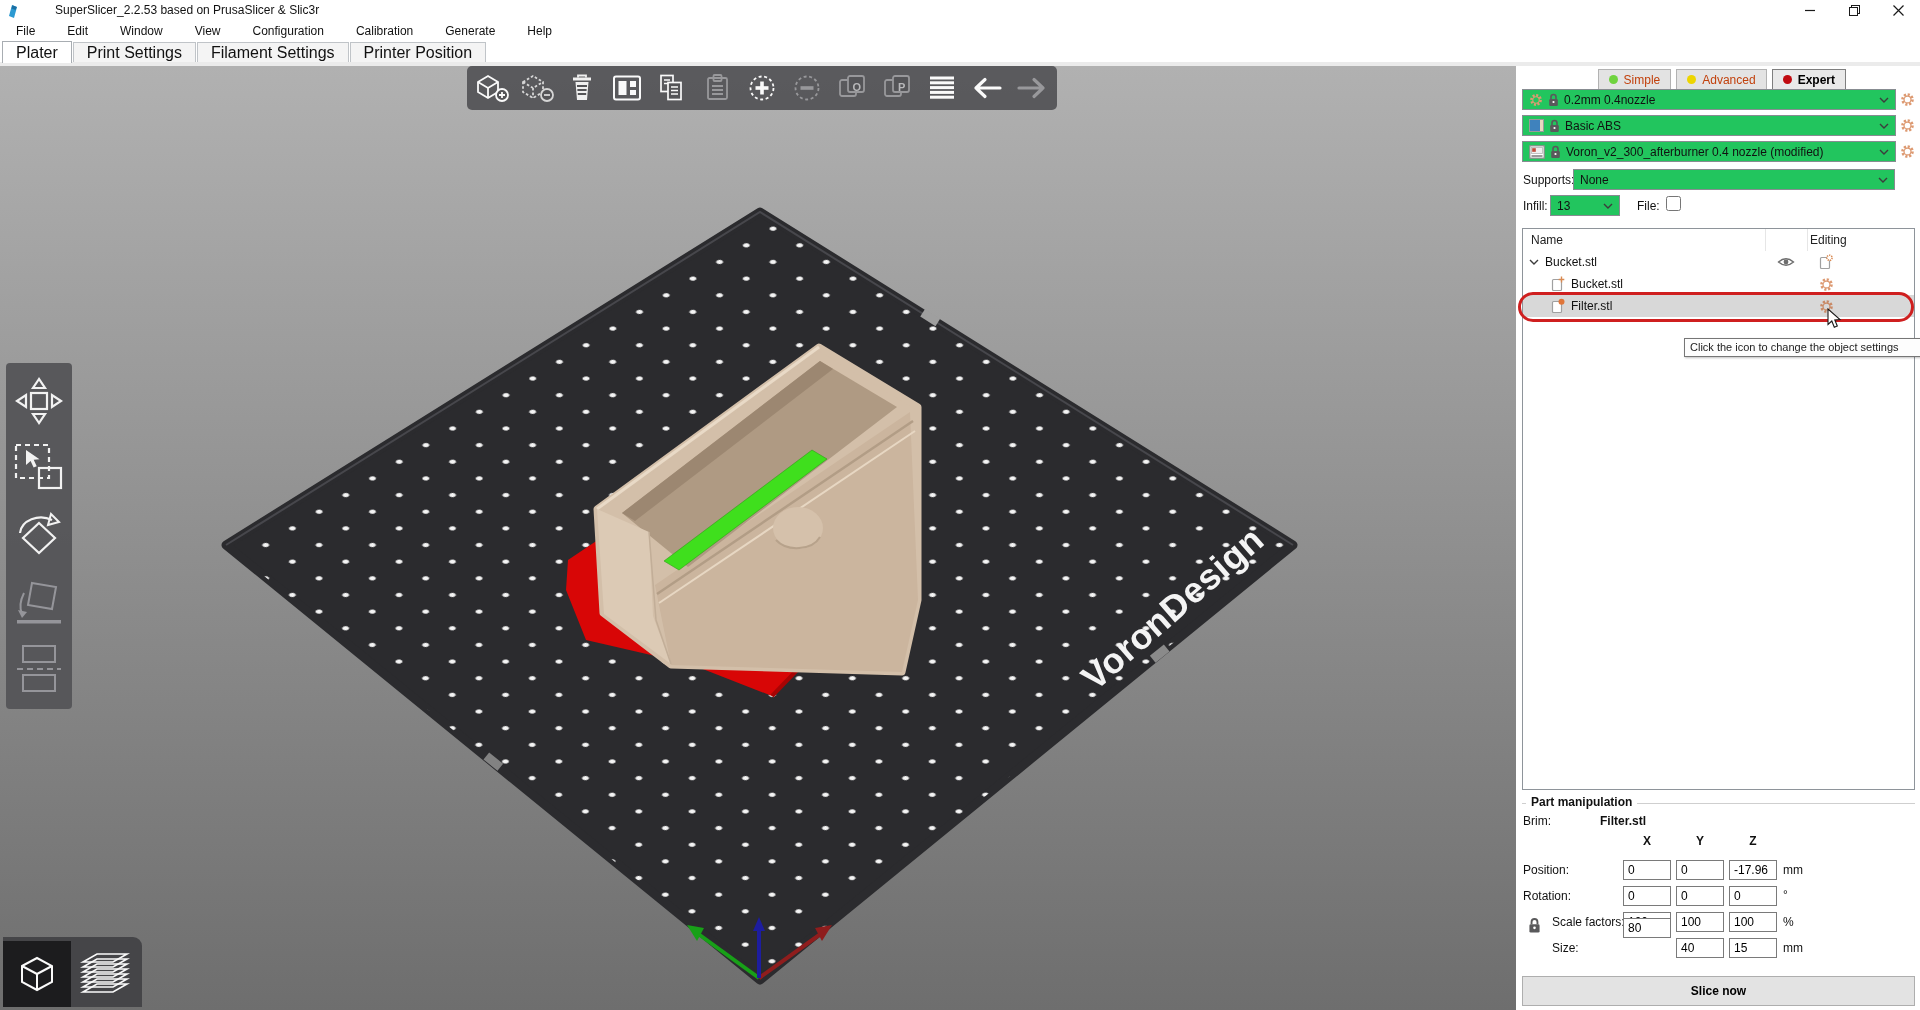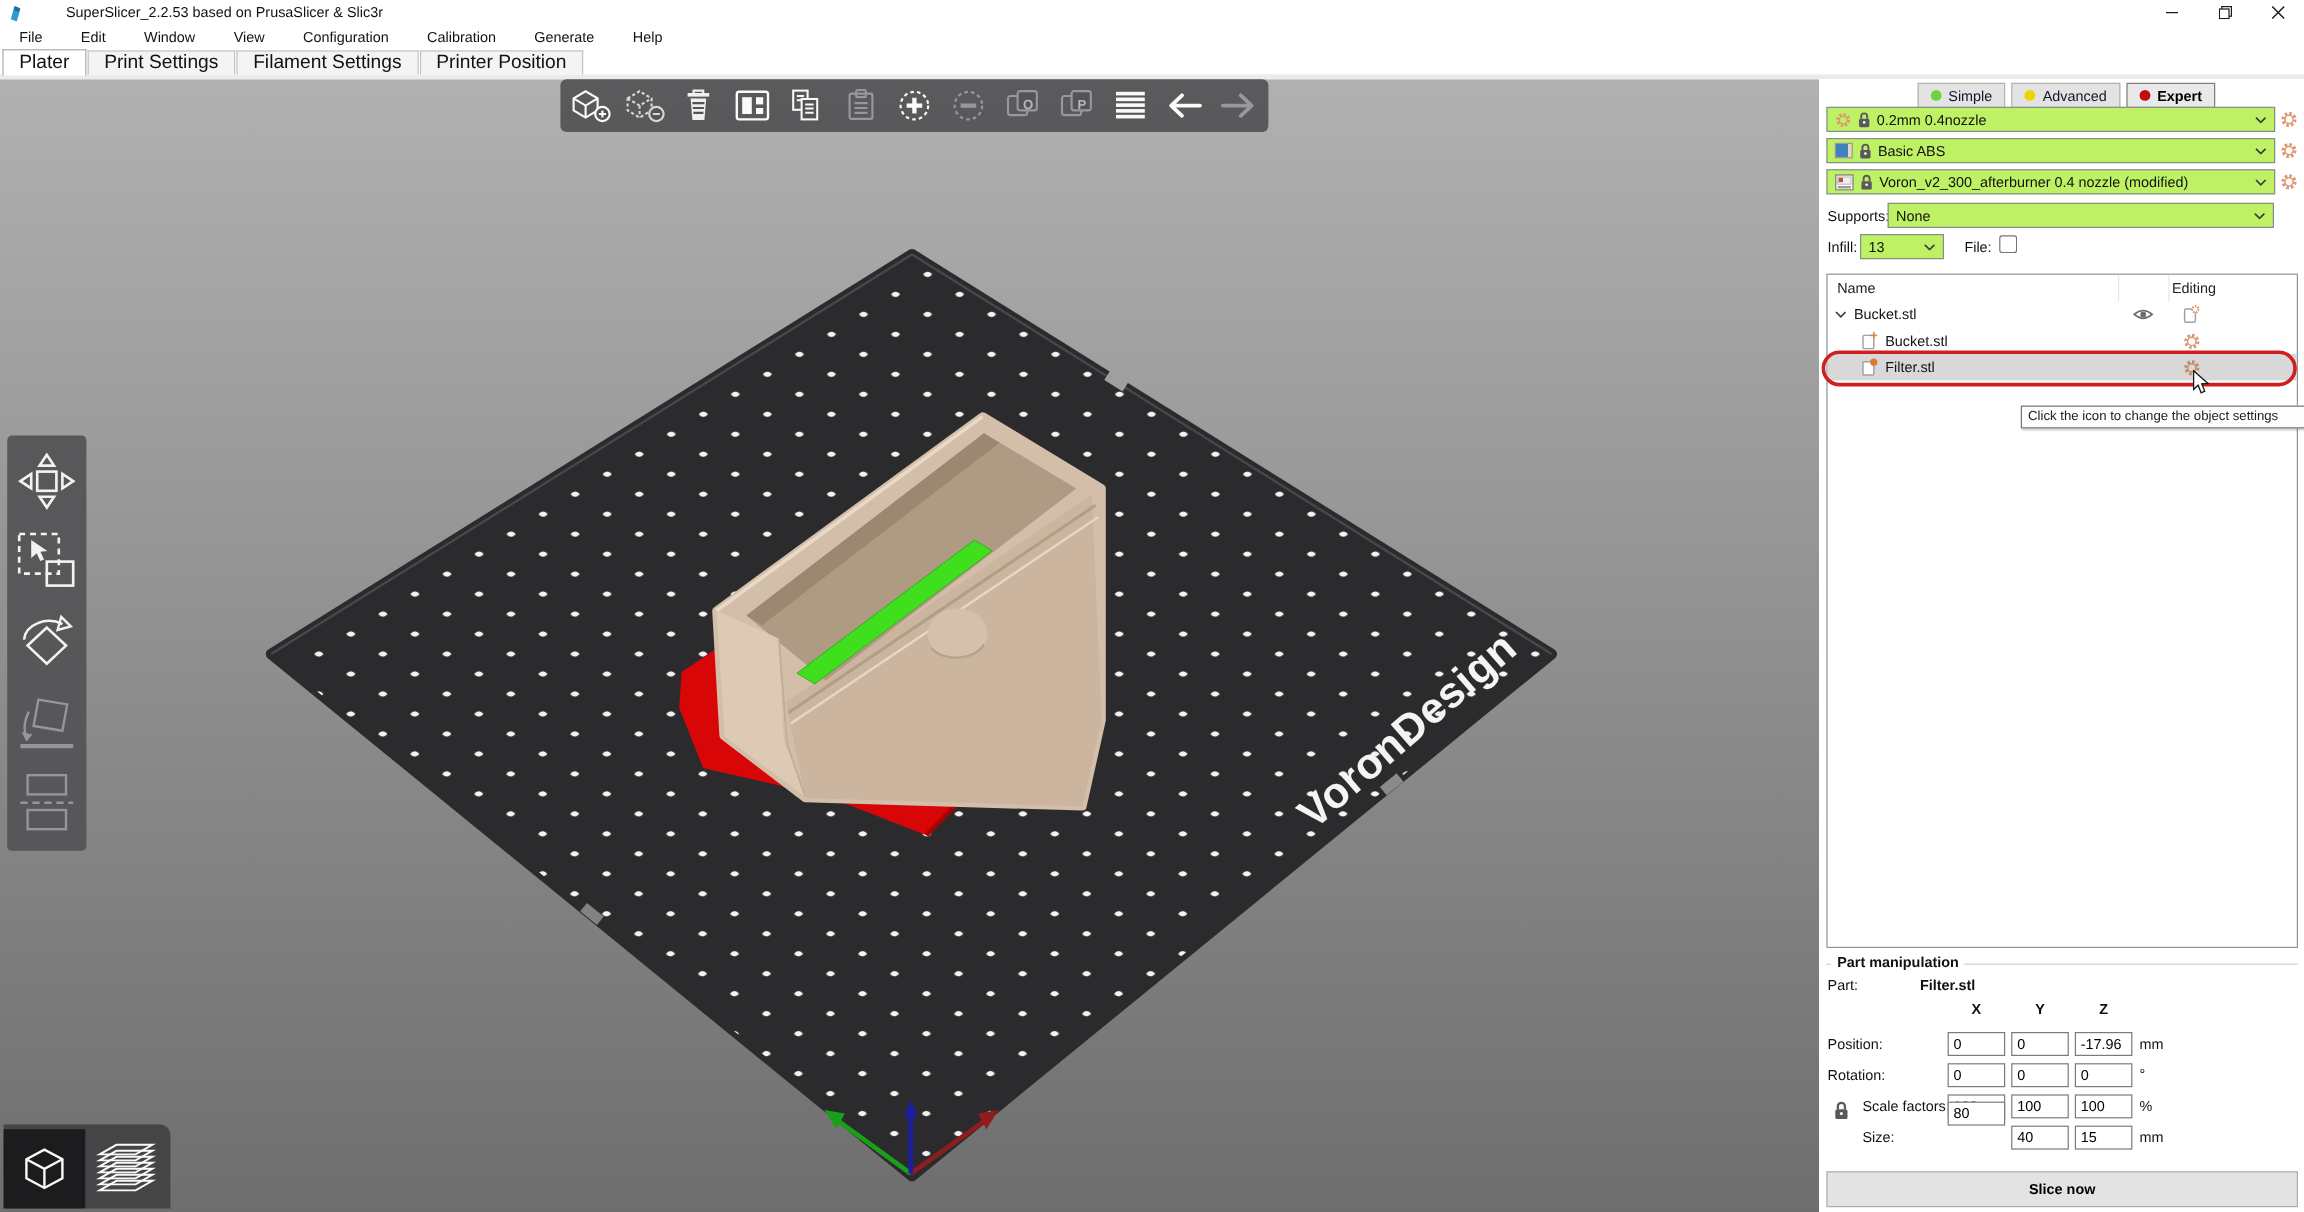--- a/index.html
+++ b/index.html
@@ -33,25 +33,25 @@
 
   .view-toggle { position:absolute; left:3px; top:871px; width:139px; height:70px; background:#454548; border-radius:0 9px 0 0; display:flex; }
   .vt-btn { width:68px; height:66px; margin-top:4px; display:flex; align-items:center; justify-content:center; }
   .vt-btn.active { background:#1c1c1e; }
 
   
   .right-panel { position:absolute; left:1516px; top:66px; width:404px; height:944px; background:#fff; font-size:12px; color:#111; }
   .abs { position:absolute; }
 
   .modes { position:absolute; top:3px; right:74px; display:flex; gap:5px; }
-  .mode-btn { height:21px; padding:0 10px; background:#e3e3e3; border:1px solid #b2b2b2; display:flex; align-items:center; gap:6px; font-size:12px; color:#0f172a; }
+  .mode-btn { height:21px; padding:0 10px; background:#e3e3e3; border:1px solid #b2b2b2; display:flex; align-items:center; gap:6px; font-size:12px; color:#c2410c; }
   .mode-btn.active { color:#000; font-weight:bold; background:#e9e9e9; border-color:#7f7f7f; }
   .mode-dot { width:9px; height:9px; border-radius:50%; }
 
-  .combo { position:absolute; height:21px; background:#bef264; border:1px solid #878c91; display:flex; align-items:center; gap:5px; padding:0 6px; overflow:hidden; white-space:nowrap; }
+  .combo { position:absolute; height:21px; background:#22c55e; border:1px solid #878c91; display:flex; align-items:center; gap:5px; padding:0 6px; overflow:hidden; white-space:nowrap; }
   .combo .txt { flex:1; overflow:hidden; }
   .gear-btn { position:absolute; left:384px; width:15px; height:15px; display:flex; align-items:center; justify-content:center; }
 
   .rp-label { position:absolute; font-size:12px; color:#111; white-space:nowrap; }
 
   .obj-list { position:absolute; left:6px; top:162px; width:393px; height:562px; background:#fff; border:1px solid #8e949a; }
   .ol-header { height:22px; display:flex; align-items:stretch; color:#222; }
   .ol-header .h-name { flex:1; display:flex; align-items:center; padding-left:8px; }
   .ol-header .h-eye { width:42px; border-left:1px solid #e6e6e6; }
   .ol-header .h-edit { width:107px; border-left:1px solid #e6e6e6; display:flex; align-items:center; padding-left:2px; }
@@ -509,21 +509,21 @@
     <div class="cursor-overlay">
       <svg width="15" height="21" viewBox="0 0 15 21">
           <path d="M1,1 L1,16.5 L4.8,13 L7.3,19.3 L10.3,18 L7.8,11.9 L13,11.6 Z" fill="#fff" stroke="#1a1a1a" stroke-width="1.1"></path>
         </svg>
     </div>
     <div class="tooltip">Click the icon to change the object settings</div>
 
     <div class="group-line"></div>
     <span class="group-title">Part manipulation</span>
 
-    <span class="rp-label" style="left:7px; top:748px;">Part:</span>
+    <span class="rp-label" style="left:7px; top:748px;">Brim:</span>
     <span class="rp-label" style="left:84px; top:748px; font-weight:bold;">Filter.stl</span>
 
     <span class="axis-head" style="left:107px;">X</span>
     <span class="axis-head" style="left:160px;">Y</span>
     <span class="axis-head" style="left:213px;">Z</span>
 
     <span class="rp-label" style="left:7px; top:797px;">Position:</span>
     <input class="pm-input" style="left: 107px; top: 794px;" value="0">
     <input class="pm-input" style="left: 160px; top: 794px;" value="0">
     <input class="pm-input" style="left: 213px; top: 794px;" value="-17.96">

